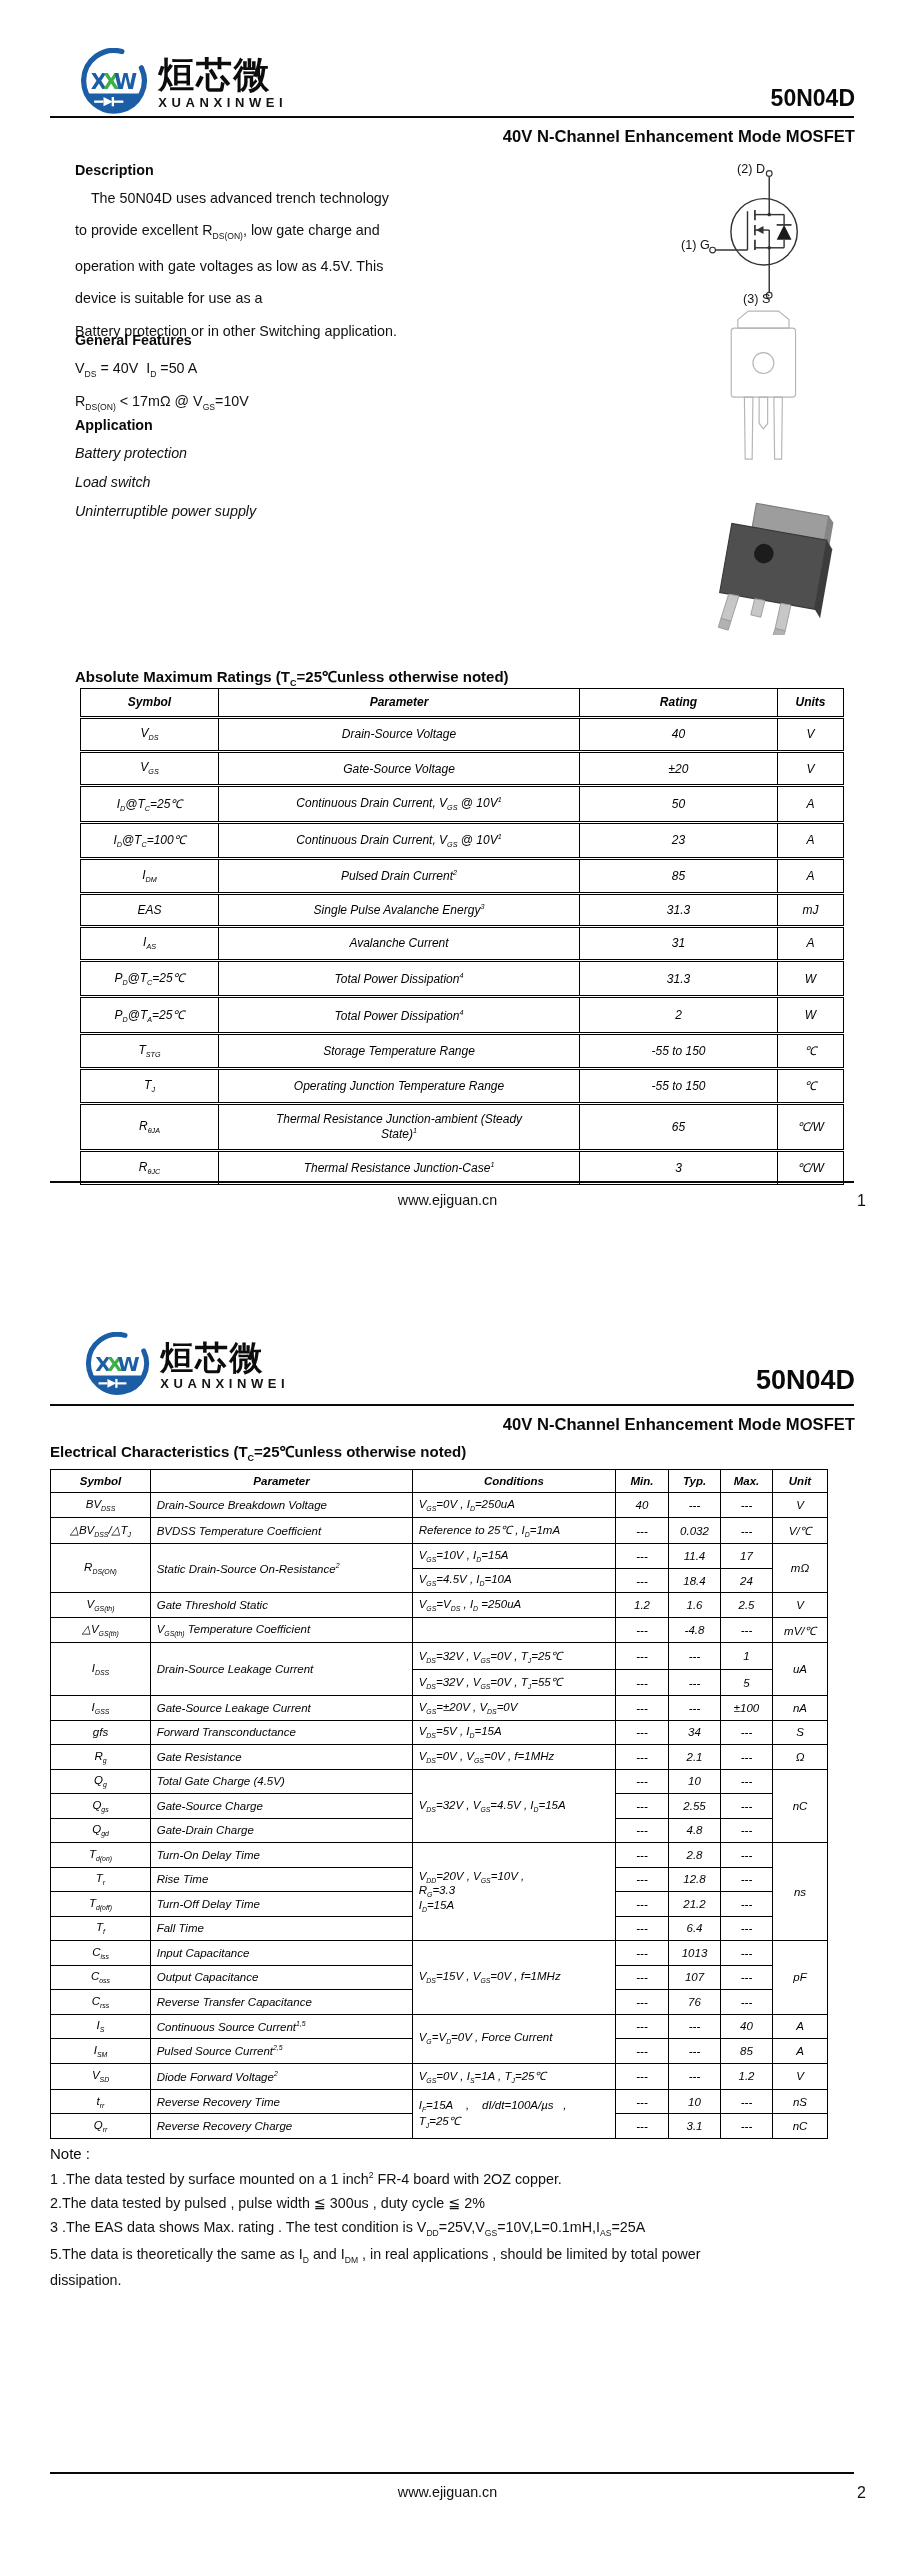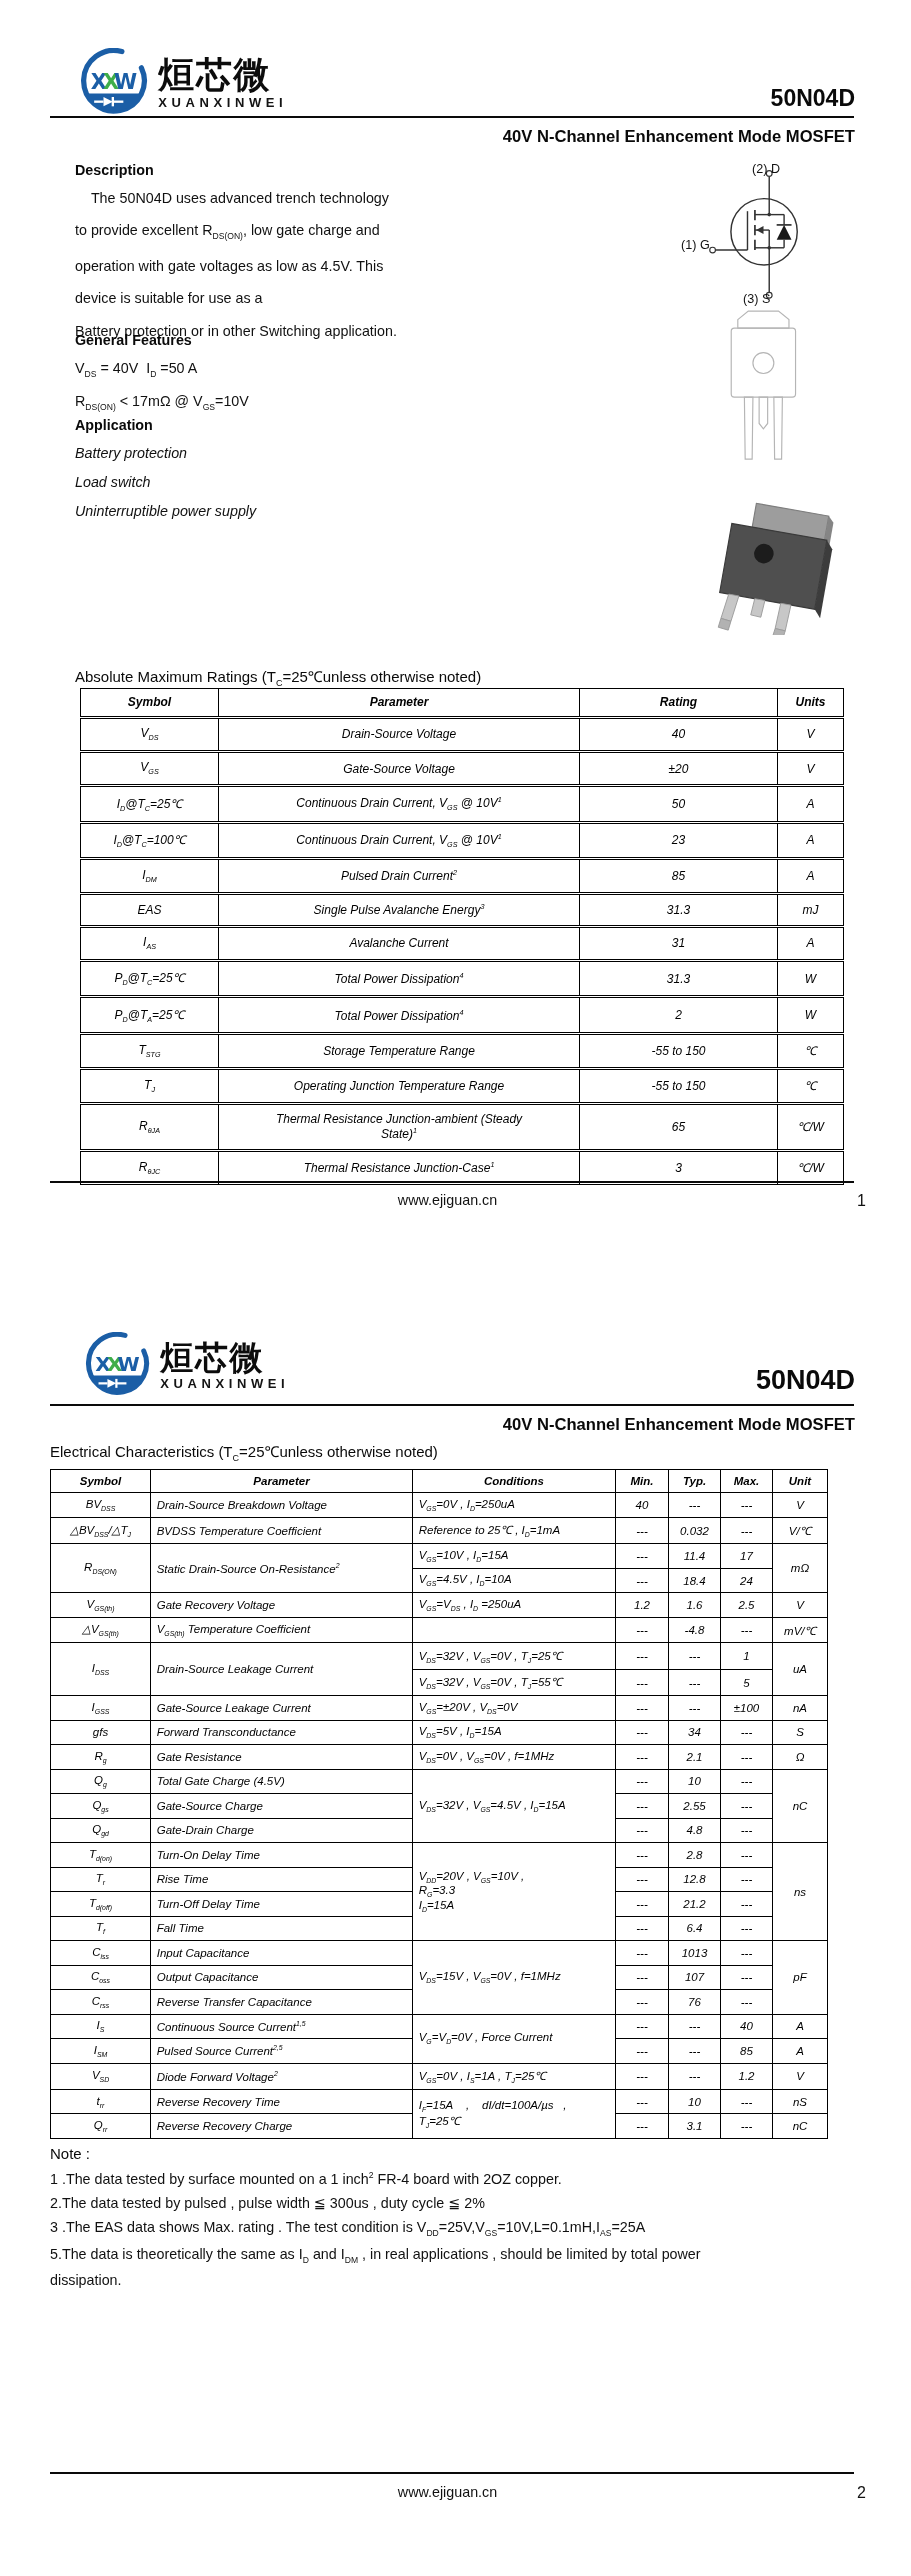--- a/index.html
+++ b/index.html
@@ -16,21 +16,21 @@
   .pn1{top:85px;font-size:23px;}
   .pn2{top:1365px;font-size:27px;}
   .hdr-rule{position:absolute;left:50px;width:804px;height:2.3px;background:#0a0a0a;}
   .subtitle{position:absolute;right:56px;font-weight:bold;font-size:16.6px;color:#0a0a0a;}
 
   .sec-h{font-size:14.3px;font-weight:bold;margin:0 0 11.5px 0;color:#0a0a0a;}
   .body-line{font-size:14.3px;margin:0 0 16.6px 0;color:#111;}
   .gf-line{font-size:14.3px;margin:0 0 14.3px 0;color:#111;}
   .app-line{font-size:14.3px;margin:0 0 13px 0;color:#111;font-style:italic;}
 
-  .tbl-h{position:absolute;font-size:15px;font-weight:normal;color:#0a0a0a;}
+  .tbl-h{position:absolute;font-size:15px;font-weight:bold;color:#0a0a0a;}
 
   table{border-collapse:collapse;table-layout:fixed;font-style:italic;}
   td,th{overflow:hidden;}
   
   .amr{position:absolute;left:80px;top:688px;width:763px;border:1.7px solid #000;}
   .amr th,.amr td{border-left:1.1px solid #000;border-right:1.1px solid #000;
         border-top:3.4px double #000;text-align:center;font-size:12px;padding:7.5px 4.6px;
         white-space:pre-line;}
   .amr thead th{border-top:1.7px solid #000;font-weight:bold;padding:6.3px 4.6px;}
   
@@ -126,21 +126,21 @@
       <circle cx="142" cy="144" r="3.2" fill="#333"></circle>
       <line x1="142" y1="144" x2="142" y2="222" stroke="#333" stroke-width="2.5"></line>
       <circle cx="142" cy="227" r="5" stroke="#333" stroke-width="2" fill="#fff"></circle>
       <line x1="142" y1="86" x2="168" y2="86" stroke="#333" stroke-width="2.5"></line>
       <line x1="168" y1="86" x2="168" y2="104" stroke="#333" stroke-width="2.5"></line>
       <line x1="155" y1="104" x2="181" y2="104" stroke="#333" stroke-width="3"></line>
       <polygon points="168,104 155,130 181,130" fill="#1a1a1a"></polygon>
       <line x1="168" y1="130" x2="168" y2="144" stroke="#333" stroke-width="2.5"></line>
       <line x1="168" y1="144" x2="142" y2="144" stroke="#333" stroke-width="2.5"></line>
     </svg>
-    <div class="sym-label" style="left:64px;top:-3.4px;">(2) D</div>
+    <div class="sym-label" style="left:49px;top:-3.4px;">(2) D</div>
     <div class="sym-label" style="left:-6.9px;top:73px;">(1) G</div>
     <div class="sym-label" style="left:55px;top:127px;">(3) S</div>
   </div>
 
   <div class="pkg-outline">
     <svg width="94" height="155" viewBox="0 0 220 400">
       <g stroke="#b5b5b5" stroke-width="3" fill="none">
         <polygon points="45,30 72,8 150,8 177,30 177,52 45,52"></polygon>
         <rect x="28" y="52" width="166" height="178" rx="8"></rect>
         <circle cx="111" cy="142" r="27"></circle>
@@ -344,21 +344,21 @@
           <td rowspan="2">mΩ</td>
         </tr>
         <tr>
           <td class="al">V<sub>GS</sub>=4.5V , I<sub>D</sub>=10A</td>
           <td>---</td>
           <td>18.4</td>
           <td>24</td>
         </tr>
         <tr class="hb">
           <td>V<sub>GS(th)</sub></td>
-          <td class="al">Gate Recovery Voltage</td>
+          <td class="al">Gate Threshold Static</td>
           <td class="al">V<sub>GS</sub>=V<sub>DS</sub> , I<sub>D</sub> =250uA</td>
           <td>1.2</td>
           <td>1.6</td>
           <td>2.5</td>
           <td>V</td>
         </tr>
         <tr class="hb">
           <td>△V<sub>GS(th)</sub></td>
           <td class="al">V<sub>GS(th)</sub> Temperature Coefficient</td>
           <td class="al"></td>

